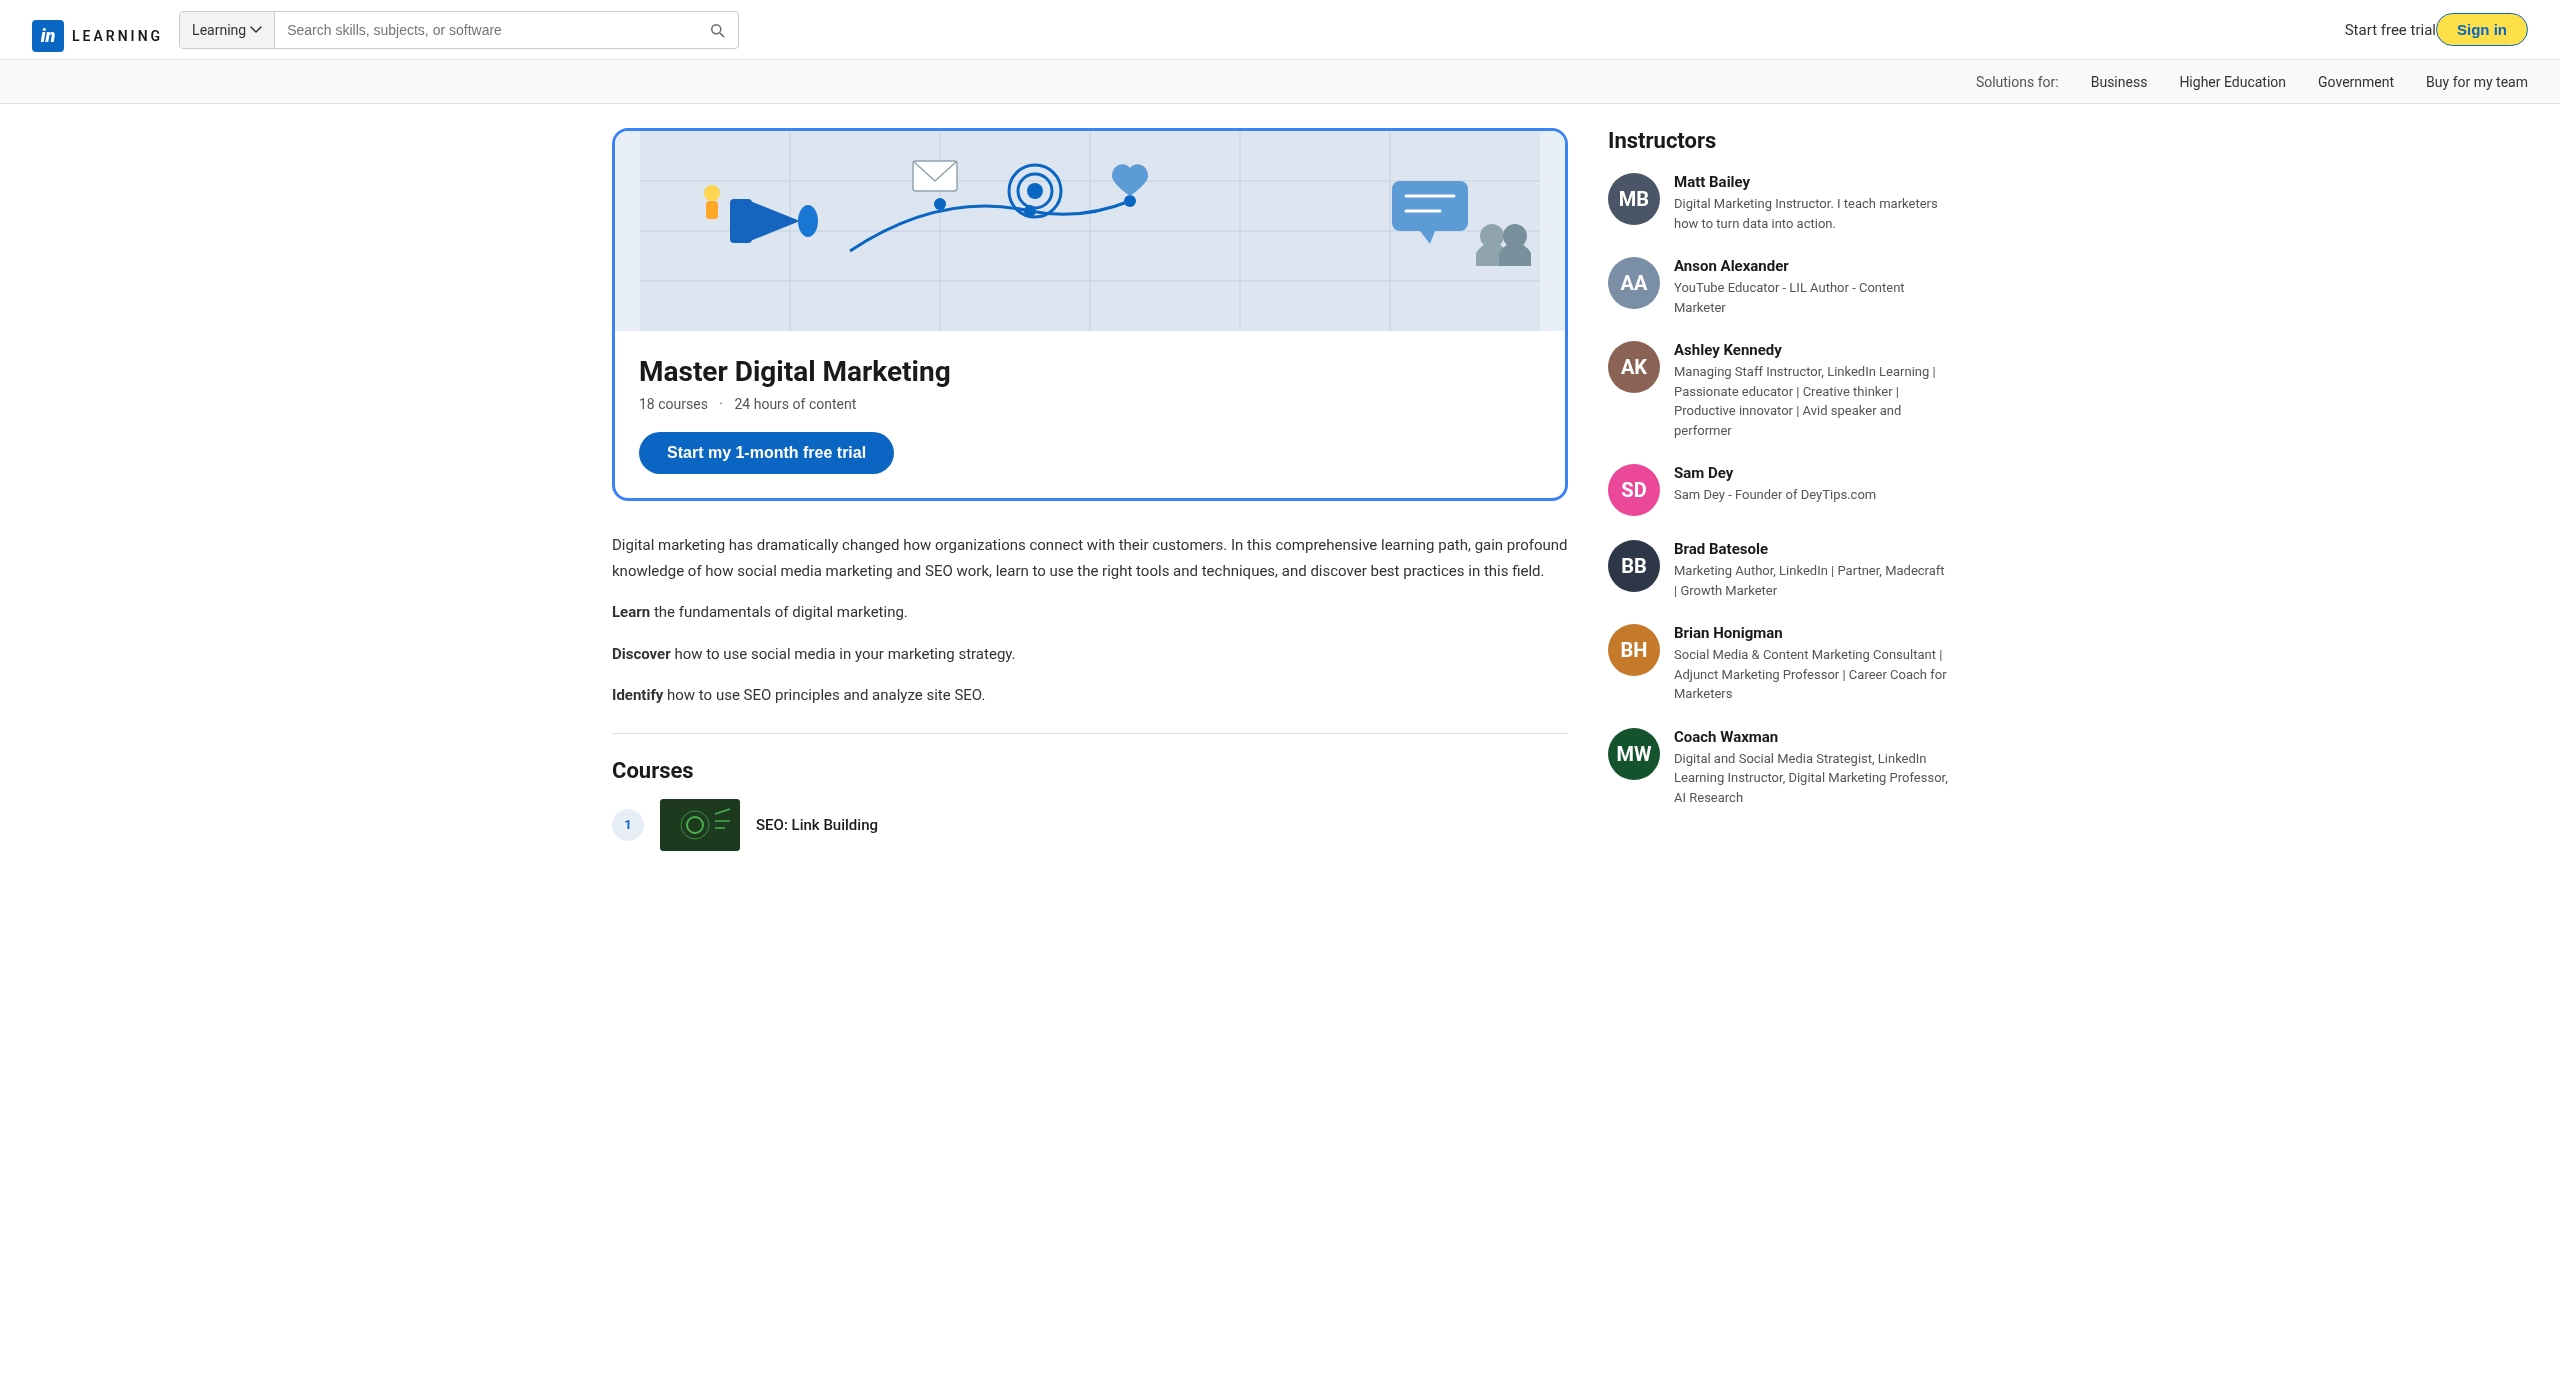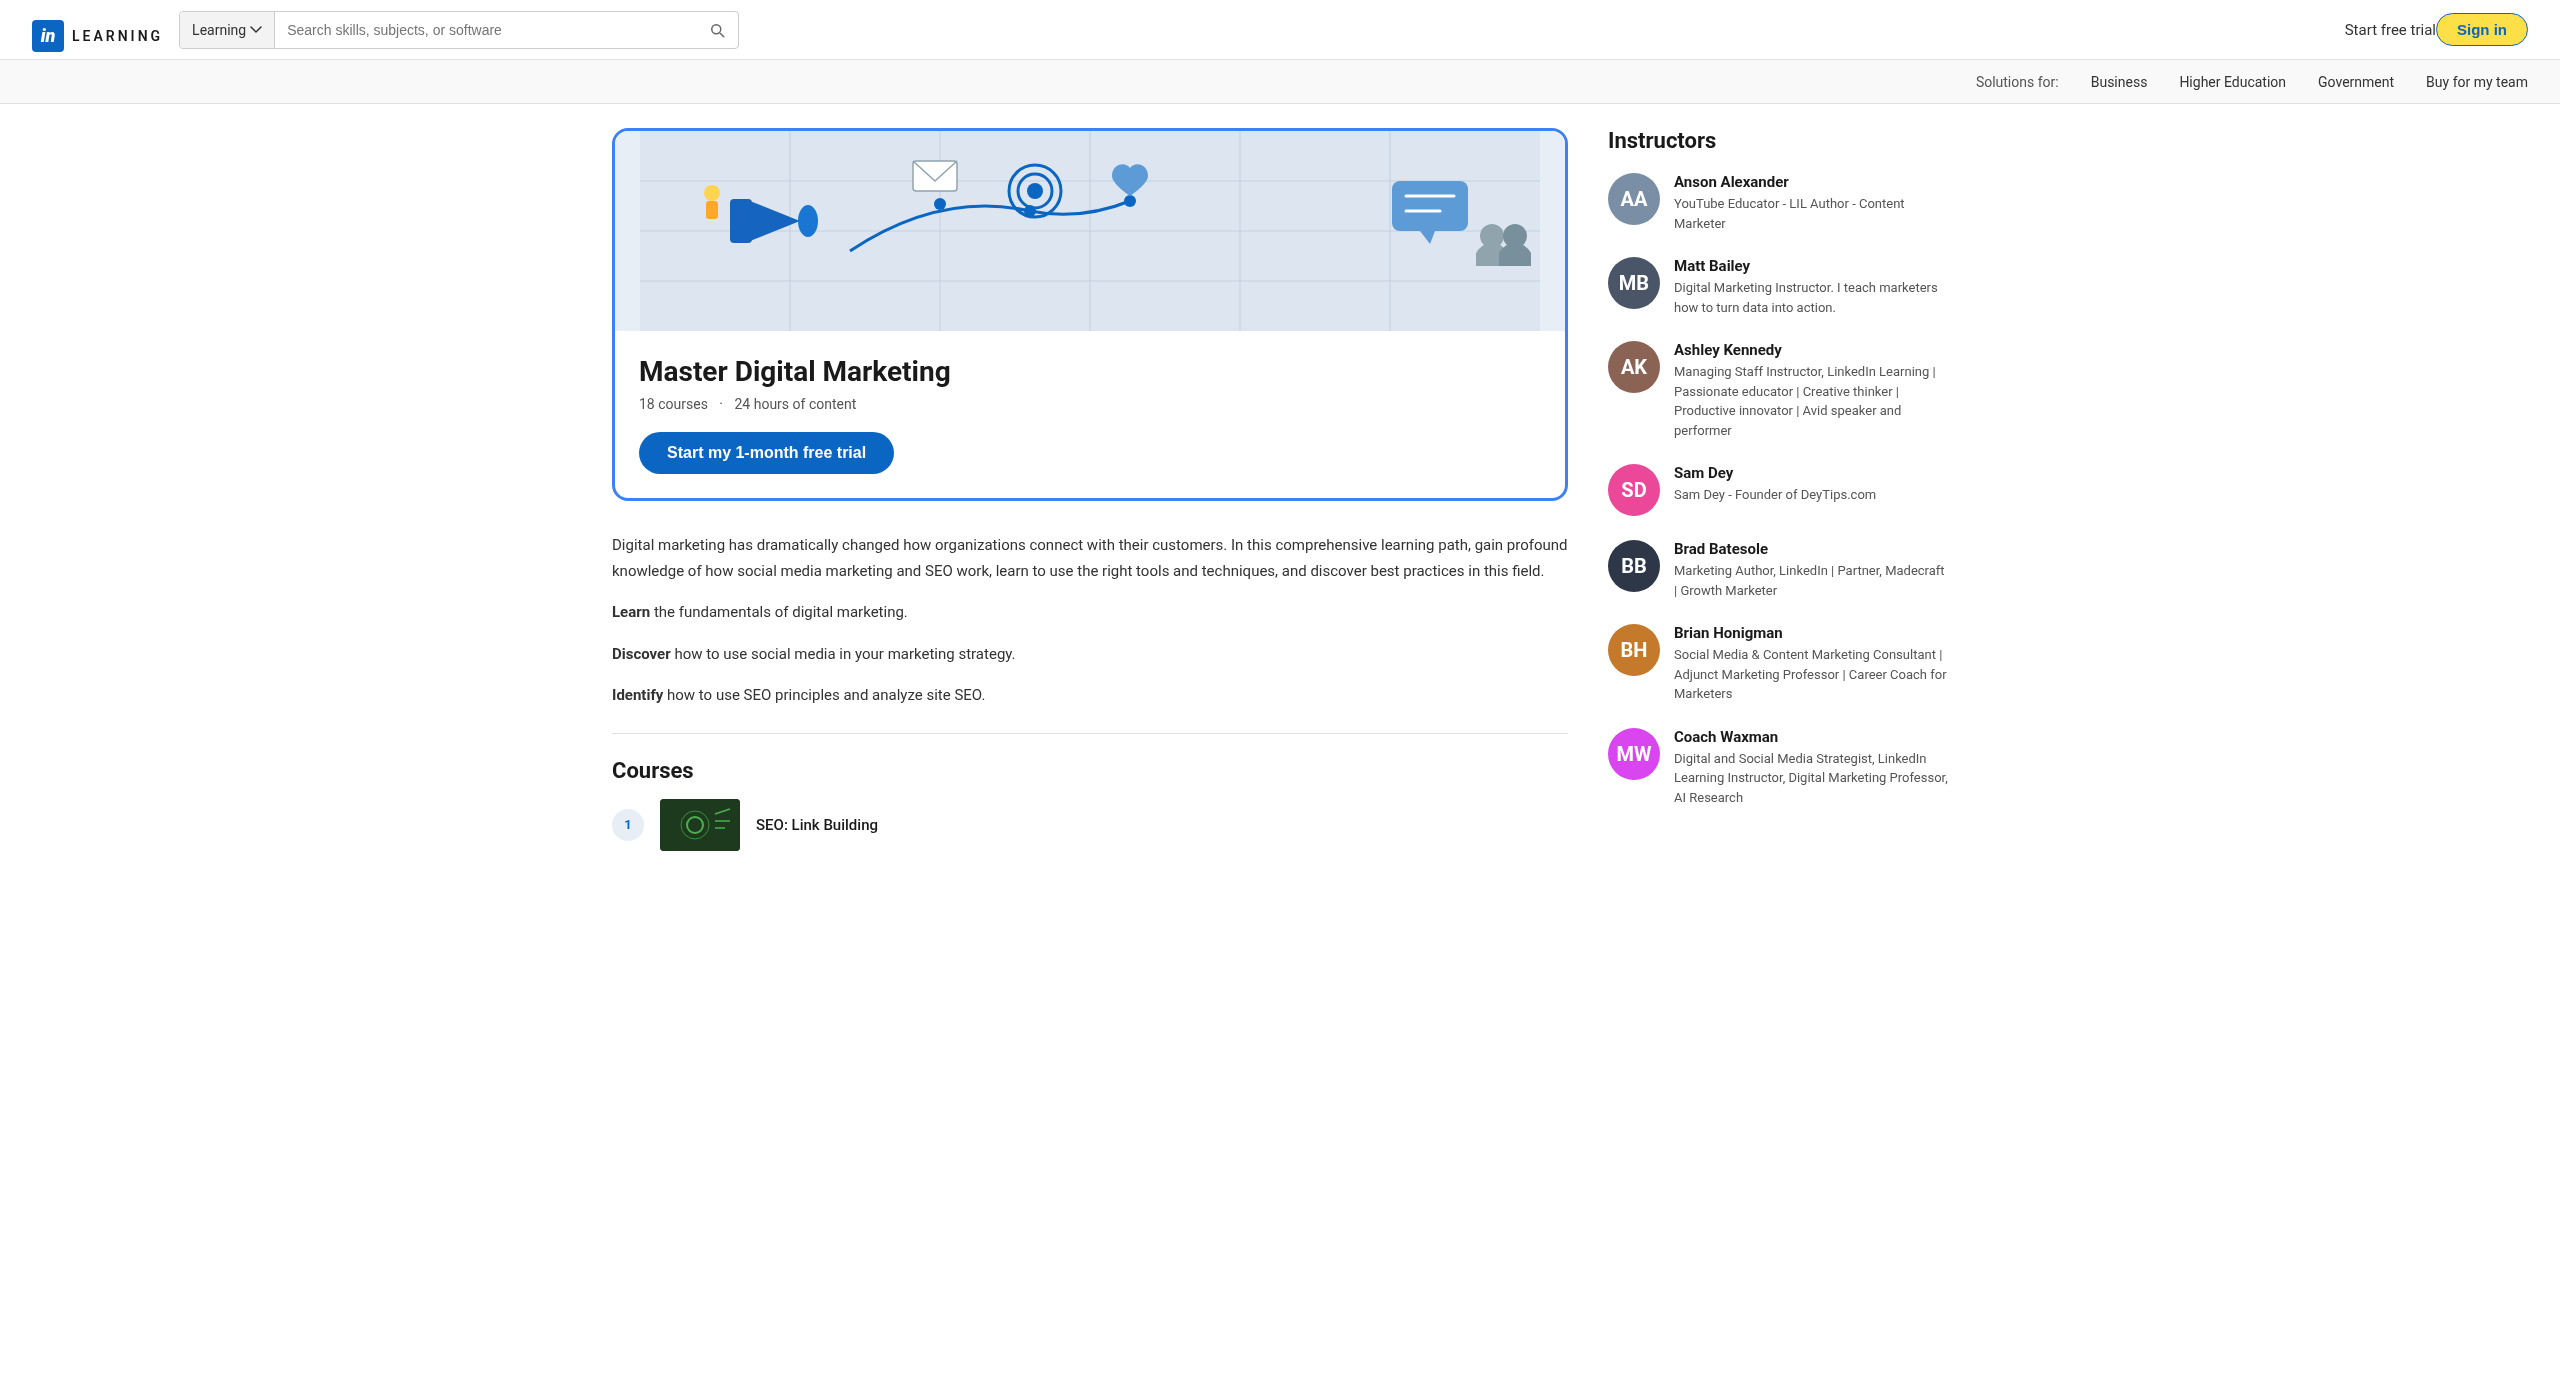--- a/index.html
+++ b/index.html
@@ -452,38 +452,38 @@
     </div>
 
   </div>
 
   <aside class="sidebar">
     <h2>Instructors</h2>
 
     <div id="instructors-list">
         <div class="instructor-item">
     <div class="instructor-avatar">
+      <div class="avatar-placeholder" style="background:#4a5568">MB</div>
+    </div>
+    <div class="instructor-info">
+      <div class="instructor-name">Matt Bailey</div>
+      <div class="instructor-desc">Digital Marketing Instructor. I teach marketers how to turn data into action.</div>
+    </div>
+  </div>
+        <div class="instructor-item">
+    <div class="instructor-avatar">
       <div class="avatar-placeholder" style="background:#7a8fa6">AA</div>
     </div>
     <div class="instructor-info">
       <div class="instructor-name">Anson Alexander</div>
       <div class="instructor-desc">YouTube Educator - LIL Author - Content Marketer</div>
     </div>
   </div>
         <div class="instructor-item">
     <div class="instructor-avatar">
-      <div class="avatar-placeholder" style="background:#4a5568">MB</div>
-    </div>
-    <div class="instructor-info">
-      <div class="instructor-name">Matt Bailey</div>
-      <div class="instructor-desc">Digital Marketing Instructor. I teach marketers how to turn data into action.</div>
-    </div>
-  </div>
-        <div class="instructor-item">
-    <div class="instructor-avatar">
       <div class="avatar-placeholder" style="background:#8b6355">AK</div>
     </div>
     <div class="instructor-info">
       <div class="instructor-name">Ashley Kennedy</div>
       <div class="instructor-desc">Managing Staff Instructor, LinkedIn Learning | Passionate educator | Creative thinker | Productive innovator | Avid speaker and performer</div>
     </div>
   </div>
         <div class="instructor-item">
     <div class="instructor-avatar">
       <div class="avatar-placeholder" style="background:#ec4899">SD</div>
@@ -506,21 +506,21 @@
     <div class="instructor-avatar">
       <div class="avatar-placeholder" style="background:#c47a2a">BH</div>
     </div>
     <div class="instructor-info">
       <div class="instructor-name">Brian Honigman</div>
       <div class="instructor-desc">Social Media &amp; Content Marketing Consultant | Adjunct Marketing Professor | Career Coach for Marketers</div>
     </div>
   </div>
         <div class="instructor-item">
     <div class="instructor-avatar">
-      <div class="avatar-placeholder" style="background:#d946ef">MW</div>
+      <div class="avatar-placeholder" style="background:#14532d">MW</div>
     </div>
     <div class="instructor-info">
       <div class="instructor-name">Coach Waxman</div>
       <div class="instructor-desc">Digital and Social Media Strategist, LinkedIn Learning Instructor, Digital Marketing Professor, AI Research</div>
     </div>
   </div>
       </div>
   </aside>
 
 </div>

